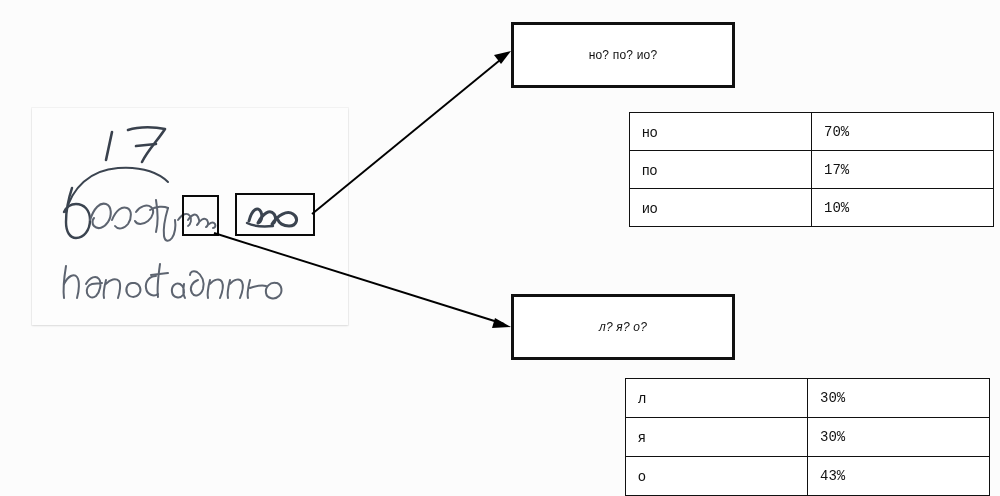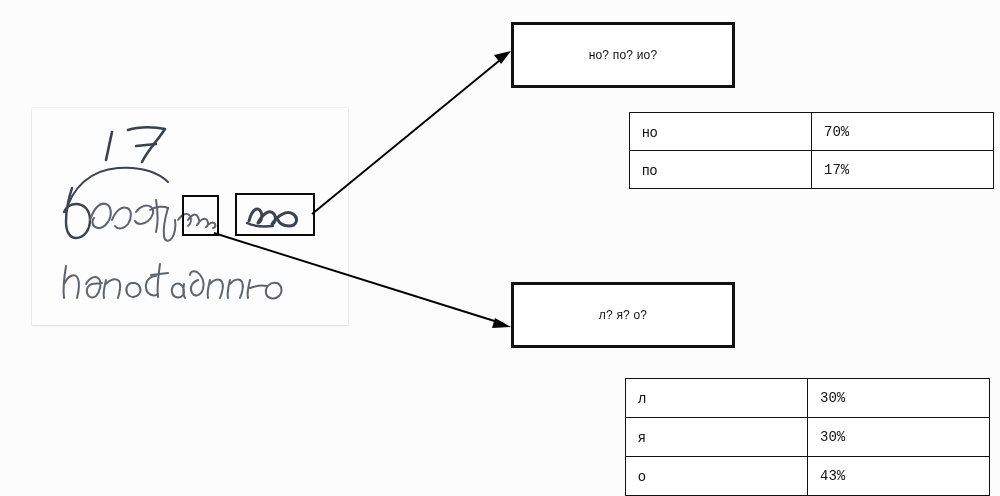--- a/index.html
+++ b/index.html
@@ -36,21 +36,21 @@
   .arrow-head{fill:#000;}
 
   
   .hyp-box{
     position:absolute;width:218px;height:60px;
     border:3px solid #111;background:#fff;
     display:flex;align-items:center;justify-content:center;
     font-size:12px;letter-spacing:.2px;color:#111;
   }
   #hyp-box-1{left:511px;top:22px;}
-  #hyp-box-2{left:511px;top:282px;}
+  #hyp-box-2{left:511px;top:294px;font-style:italic;}
 
   
   .prob-table{position:absolute;border-collapse:collapse;table-layout:fixed;background:#fff;}
   .prob-table td{
     border:1.7px solid #111;height:37px;
     font-size:14px;color:#111;padding:0 0 0 12px;vertical-align:middle;
   }
   .prob-table td.col-token{width:169px;}
   .prob-table td.col-pct{width:169px;font-family:Liberation Mono, monospace;}
   #prob-table-1{left:629px;top:112px;}
@@ -143,20 +143,24 @@
   <table class="prob-table" id="prob-table-1" style="position:absolute;left:629px;top:112px;">
     <tbody>
       <tr>
         <td class="col-token">но</td>
         <td class="col-pct">70%</td>
       </tr>
       <tr>
         <td class="col-token">по</td>
         <td class="col-pct">17%</td>
       </tr>
+      <tr>
+        <td class="col-token">ио</td>
+        <td class="col-pct">10%</td>
+      </tr>
     </tbody>
   </table>
 
   <div class="hyp-box" id="hyp-box-2">
     <span>л? я? о?</span>
   </div>
 
   <table class="prob-table" id="prob-table-2" style="position:absolute;left:625px;top:378px;">
     <tbody>
       <tr>

